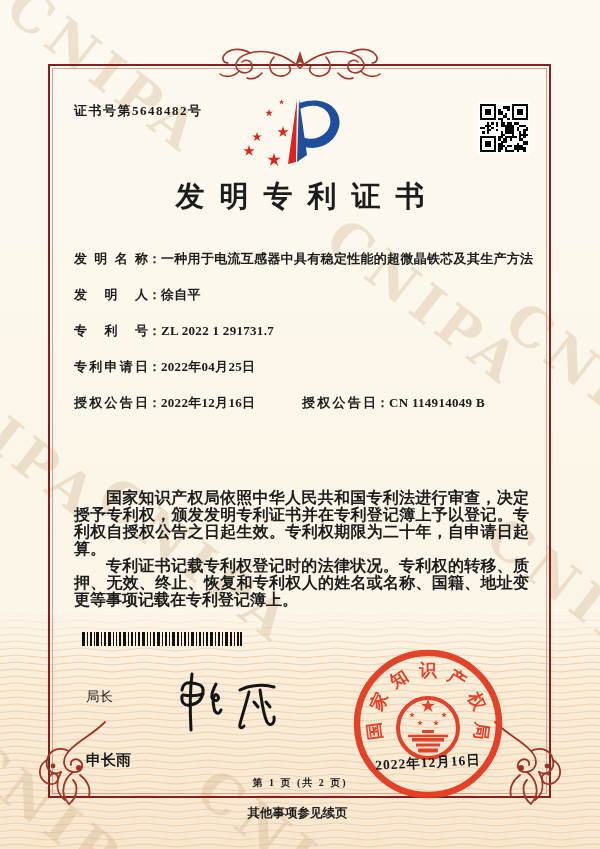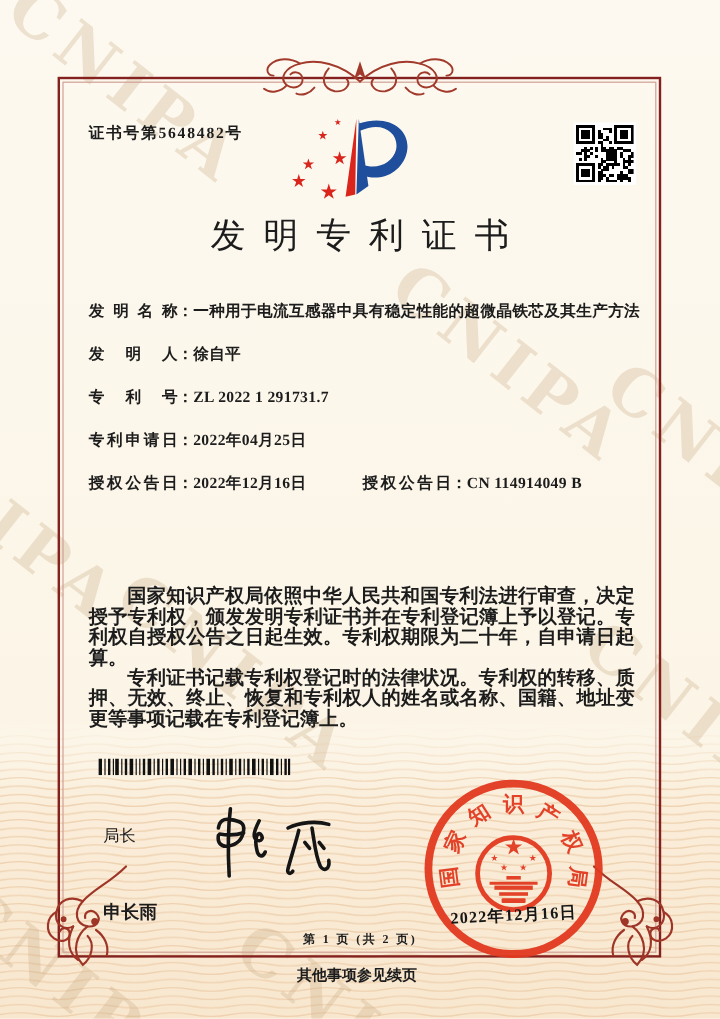--- a/index.html
+++ b/index.html
@@ -19,21 +19,21 @@
   .frame-inner{position:absolute;inset:2px;border:1px solid #d0a095;}
   .topflourish{position:absolute;z-index:5;left:212px;top:45px;width:176px;height:40px;}
   .corner{position:absolute;z-index:6;width:74px;height:88px;}
   .corner.bl{left:35px;top:720px;}
   .corner.br{left:491px;top:720px;transform:scaleX(-1);}
   .cert-no{position:absolute;z-index:5;left:74px;top:102px;font-size:13px;font-weight:bold;letter-spacing:1.5px;}
   .qr{position:absolute;z-index:5;left:478px;top:102px;width:52px;height:52px;background:#fff;padding:2px;box-sizing:border-box;}
   .qr svg{width:100%;height:100%;shape-rendering:crispEdges;}
   .logo{position:absolute;z-index:5;left:240px;top:96px;width:120px;height:80px;}
   .title{position:absolute;z-index:5;left:0;right:0;top:177px;text-align:center;
-        font-size:29px;font-weight:normal;letter-spacing:15px;padding-left:15px;}
+        font-size:29px;font-weight:bold;letter-spacing:15px;padding-left:15px;}
   .fields{position:absolute;z-index:5;left:74px;top:247px;width:470px;font-size:13px;font-weight:bold;}
   .frow{height:23px;line-height:23px;margin-bottom:13px;white-space:nowrap;}
   .flabel{display:inline-block;width:74px;text-align:justify;text-align-last:justify;vertical-align:top;}
   .fcolon{display:inline-block;width:13px;}
   .fvalue{letter-spacing:.3px;}
   .fvw{display:inline-block;width:141px;}
   .body-text{position:absolute;z-index:5;left:74px;top:489px;width:455px;font-size:16px;
         line-height:17px;font-weight:bold;text-align:justify;}
   .body-text p{margin:0;text-indent:2em;}
   .barcode{position:absolute;z-index:5;left:82px;top:632px;width:160px;height:14px;}

